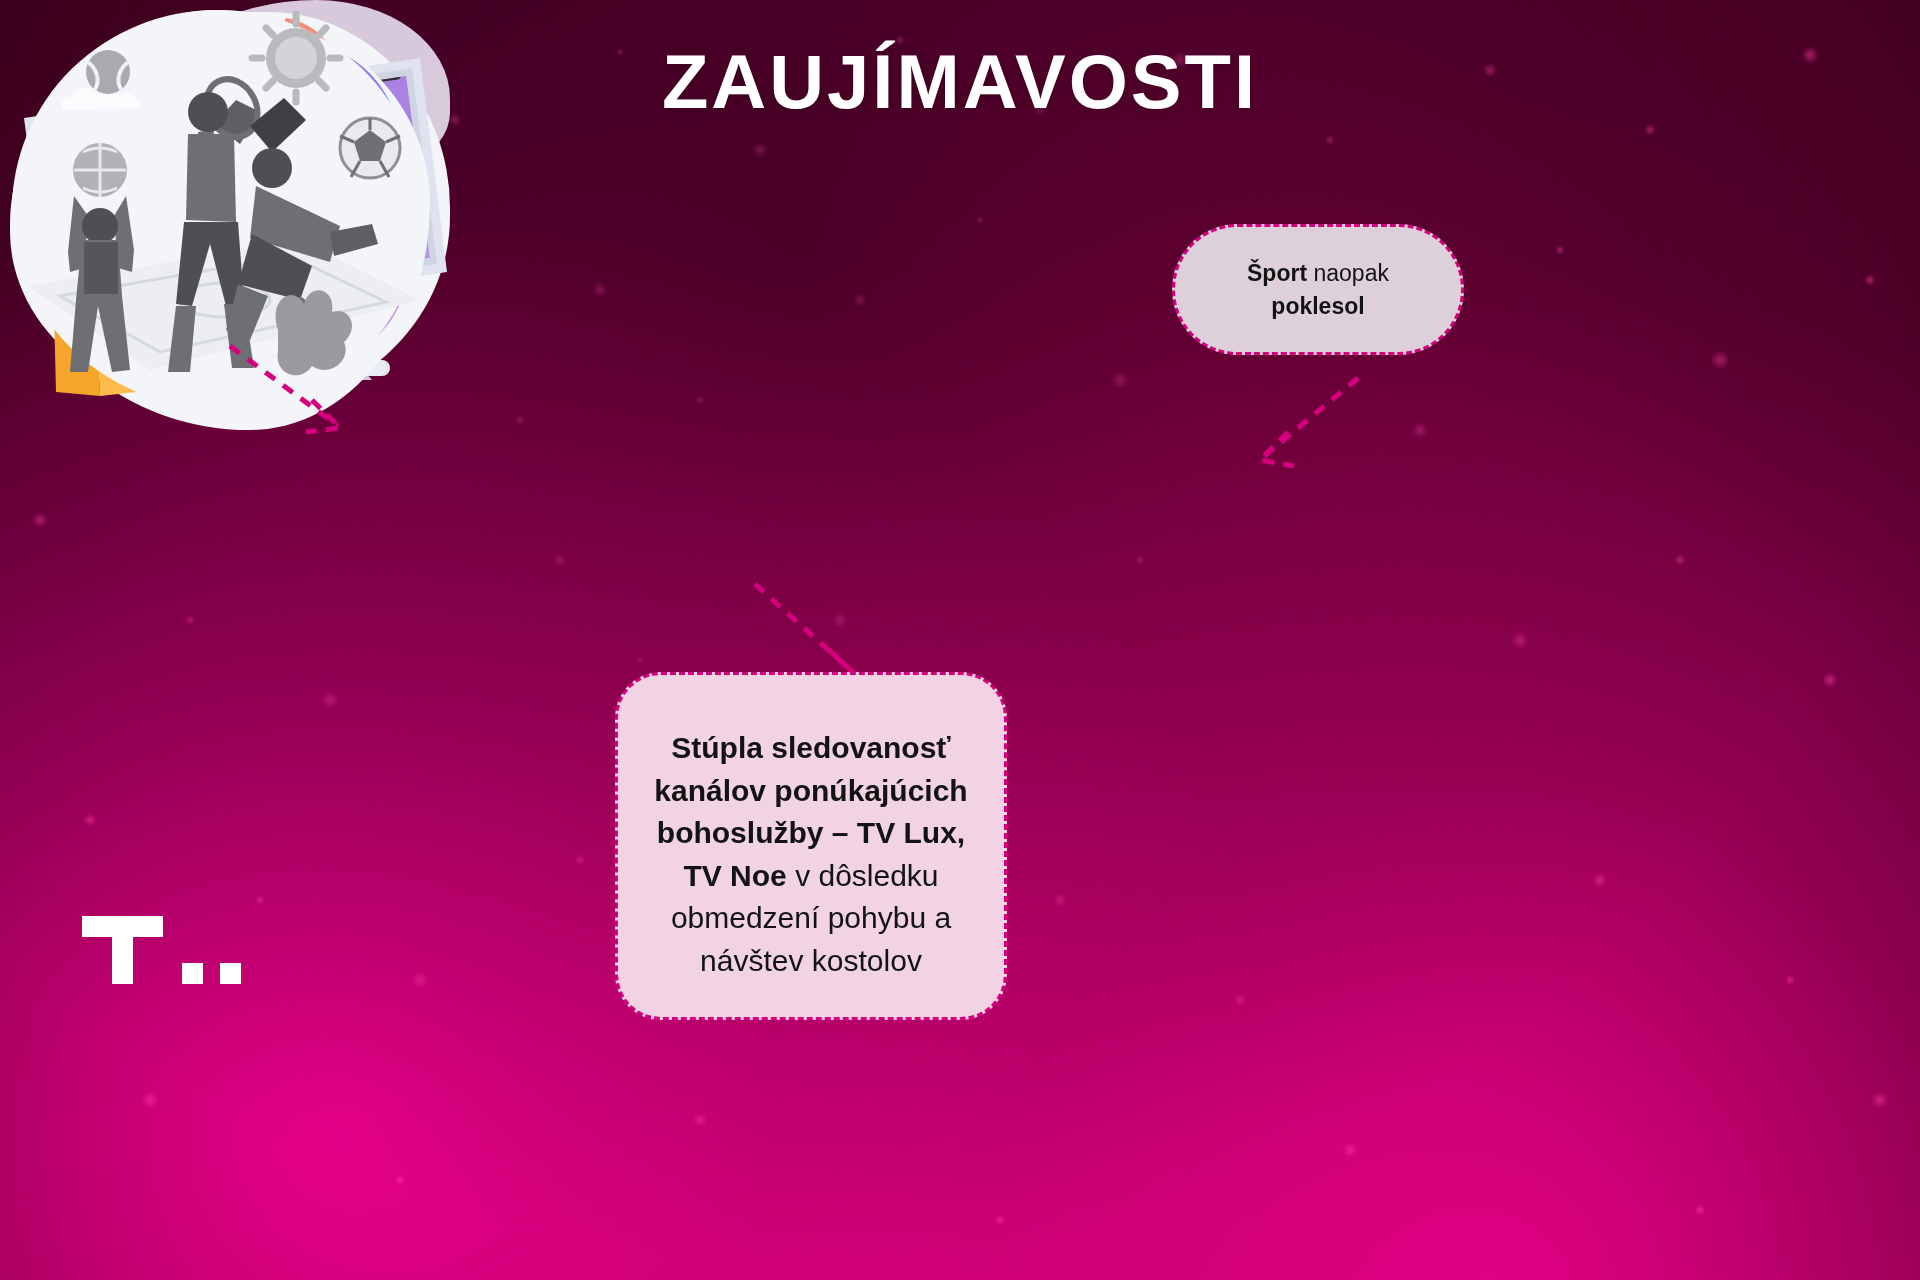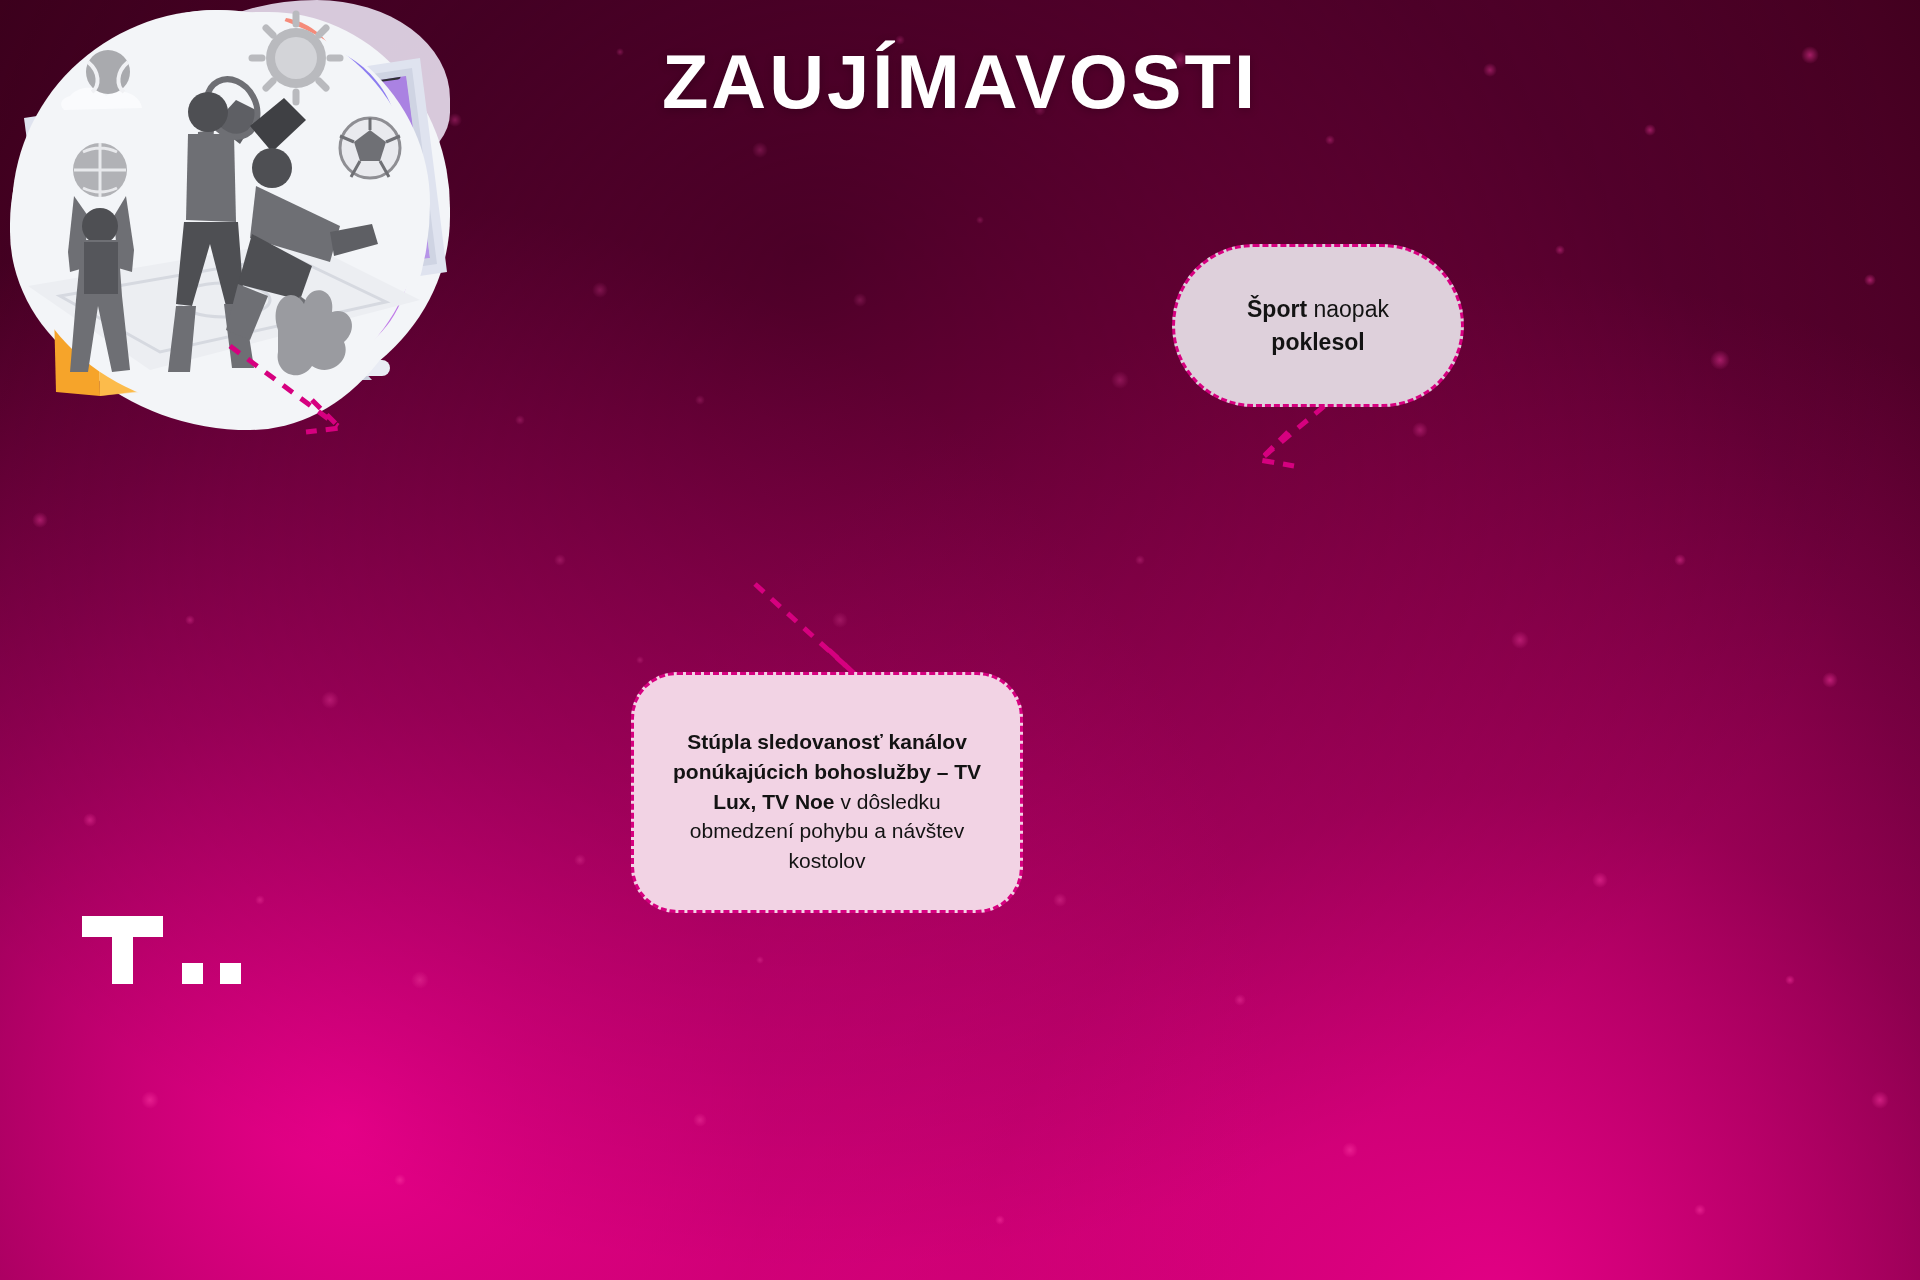--- a/index.html
+++ b/index.html
@@ -26,22 +26,22 @@
   .bubble{
     position:absolute;background:#ded0db;border-radius:42px;
     border:3px dashed #d6007f;
     color:#131313;text-align:center;box-sizing:border-box;
   }
   .bubble.pinkish{background:#f2d3e4;}
   .bubble p{margin:0;line-height:1.42;}
   .bubble b{font-weight:bold;}
 
   #bubble-news{left:60px;top:126px;width:455px;padding:28px 22px 26px;font-size:22.5px;}
-  #bubble-sport{left:1172px;top:224px;width:292px;padding:46px 24px;border-radius:130px;font-size:23px;margin-top:20px;}
-  #bubble-church{left:615px;top:672px;width:392px;padding:52px 26px 34px;font-size:21px;border-radius:46px;margin-left:16px;}
+  #bubble-sport{left:1172px;top:224px;width:292px;padding:30px 24px;border-radius:130px;font-size:23px;}
+  #bubble-church{left:615px;top:672px;width:392px;padding:52px 26px 34px;font-size:30px;border-radius:46px;}
 
   
   .pointer{position:absolute;pointer-events:none;}
 
   
   .blob{position:absolute;}
   .blob-white{background:#f3f5f8;}
 
   
   #tv-scene{left:62px;top:415px;width:465px;height:430px;}

